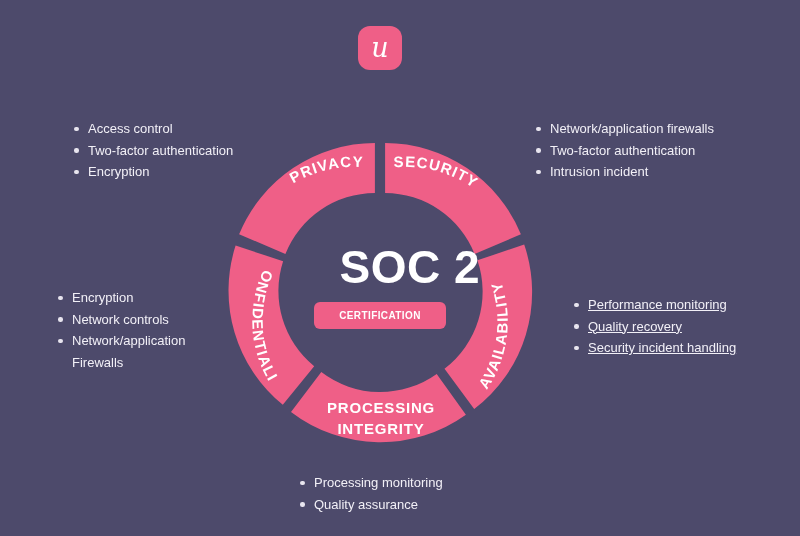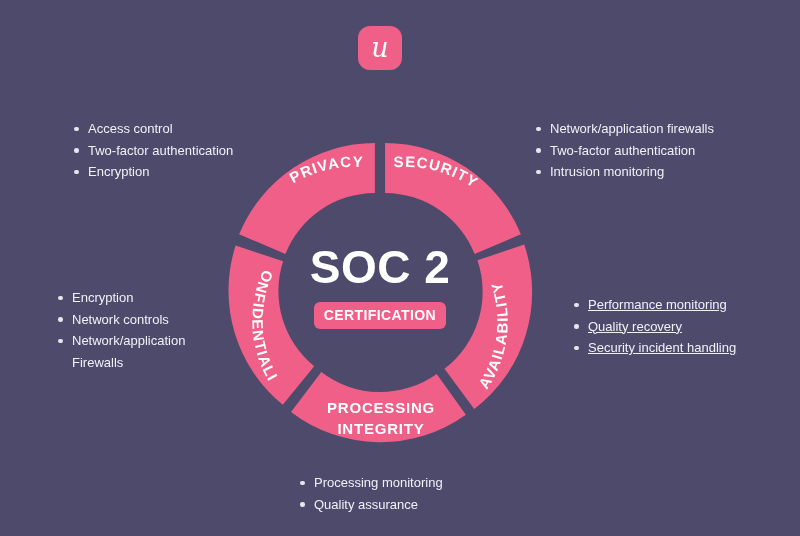--- a/index.html
+++ b/index.html
@@ -92,42 +92,42 @@
     font-weight: 700;
     letter-spacing: 1.1px;
   }
 
   
   .center-title {
     position: absolute;
     left: 280px;
     top: 240px;
     width: 200px;
-    text-align: center;
+    text-align: right;
     color: #ffffff;
     font-size: 46px;
     font-weight: 700;
     letter-spacing: 0.5px;
   }
   .center-badge {
     position: absolute;
     left: 314px;
     top: 302px;
     width: 132px;
     height: 27px;
     background: #ef5f87;
     border-radius: 6px;
   }
   .center-badge-label {
     display: block;
     width: 132px;
     line-height: 27px;
     text-align: center;
     color: #ffffff;
-    font-size: 14px;
+    font-size: 10px;
     font-weight: 700;
     letter-spacing: 0.4px;
   }
 
   .proc-label {
     fill: #ffffff;
     font-family: "Liberation Sans", sans-serif;
     font-size: 15px;
     font-weight: 700;
     letter-spacing: 0.8px;
@@ -211,21 +211,21 @@
 
   <ul class="bullets" id="list-privacy">
     <li>Access control</li>
     <li>Two-factor authentication</li>
     <li>Encryption</li>
   </ul>
 
   <ul class="bullets" id="list-security">
     <li>Network/application firewalls</li>
     <li>Two-factor authentication</li>
-    <li>Intrusion monitoring</li>
+    <li>Intrusion incident</li>
   </ul>
 
   <ul class="bullets" id="list-conf">
     <li>Encryption</li>
     <li>Network controls</li>
     <li>Network/application
 Firewalls</li>
   </ul>
 
   <ul class="bullets" id="list-avail">

